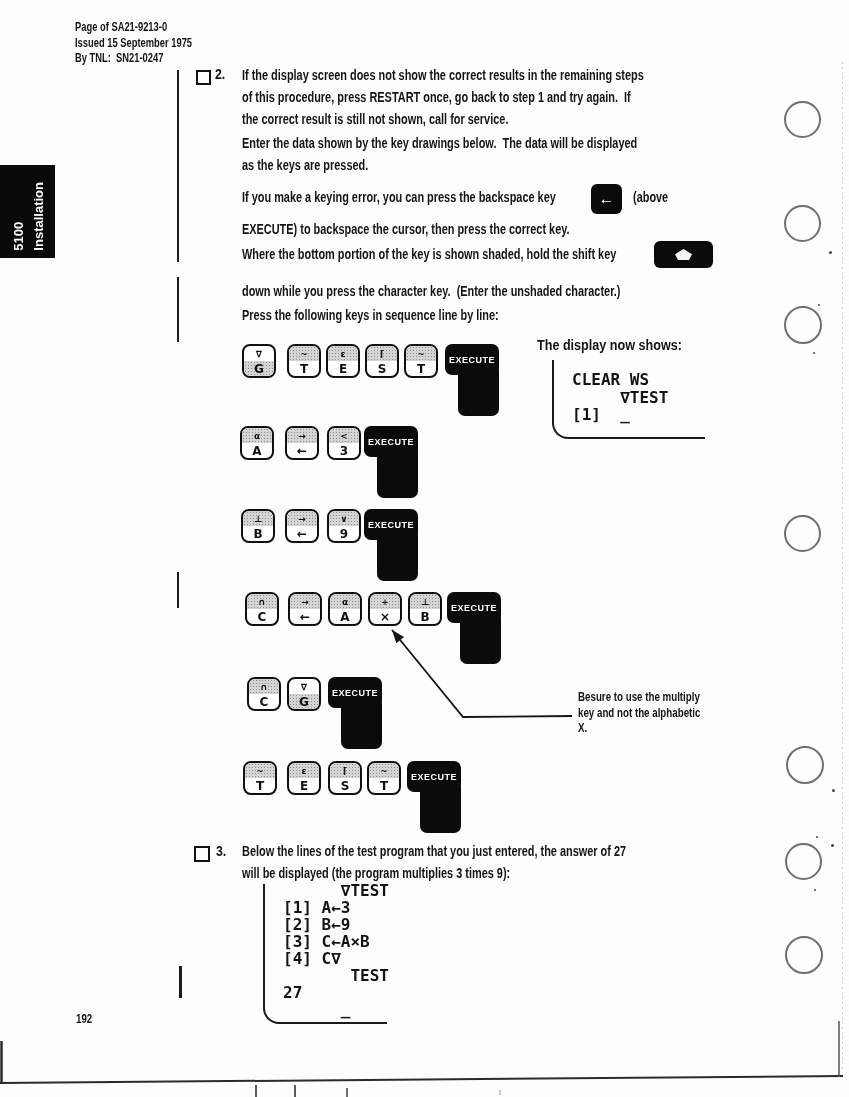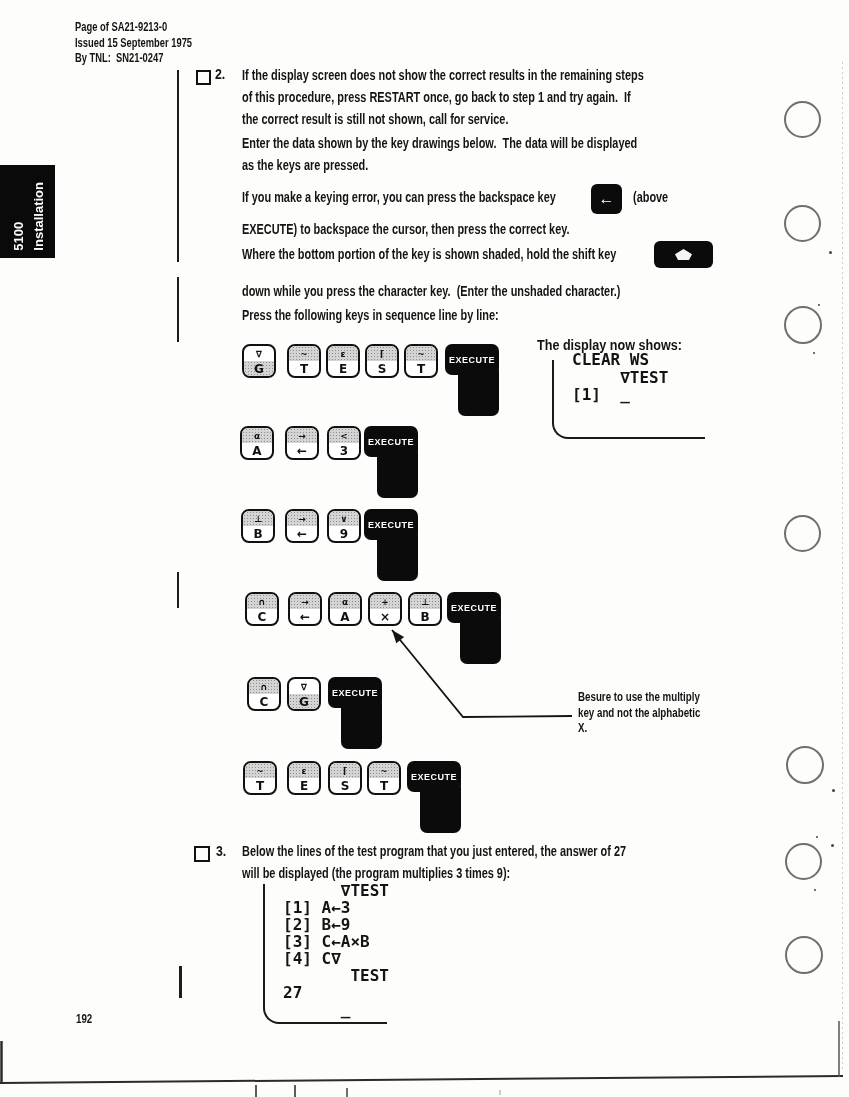--- a/index.html
+++ b/index.html
@@ -184,21 +184,21 @@
         <div class="half b">T</div>
       </div>
       <div class="exec" style="left: 407px; top: 761px;">
         <div class="stem"></div>
         <div class="head">EXECUTE</div>
       </div>
     </div>
 
   <div class="txt" style="left:537px;top:334px;transform:scaleX(0.9);">The display now shows:</div>
   <div class="dispbox" style="left:552px;top:360px;width:151px;height:77px;"></div>
-  <div class="mono" style="left:572px;top:351px;">CLEAR WS
+  <div class="mono" style="left:572px;top:371px;">CLEAR WS
      ∇TEST
 [1]  _</div>
 
   <div class="txt" style="left:578px;top:690px;font-size:12.5px;line-height:15.5px;">Besure to use the multiply
 key and not the alphabetic
 X.</div>
   <svg class="overlay" width="849" height="1097">
     <path d="M392 630 L463 717 L572 716" fill="none" stroke="#151515" stroke-width="1.8"></path>
     <polygon points="392,630 396.3,643.3 404.1,636.9" fill="#151515"></polygon>
     <path d="M0 1083 L843 1076" stroke="#2b2b2b" stroke-width="2" fill="none"></path>

